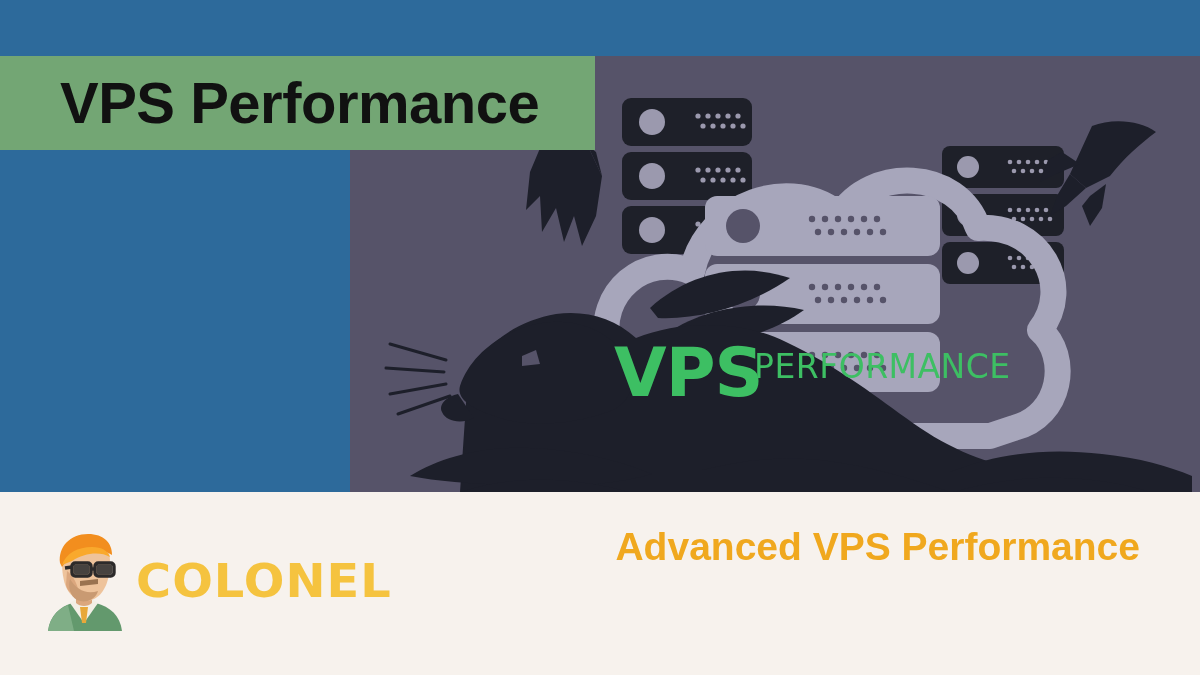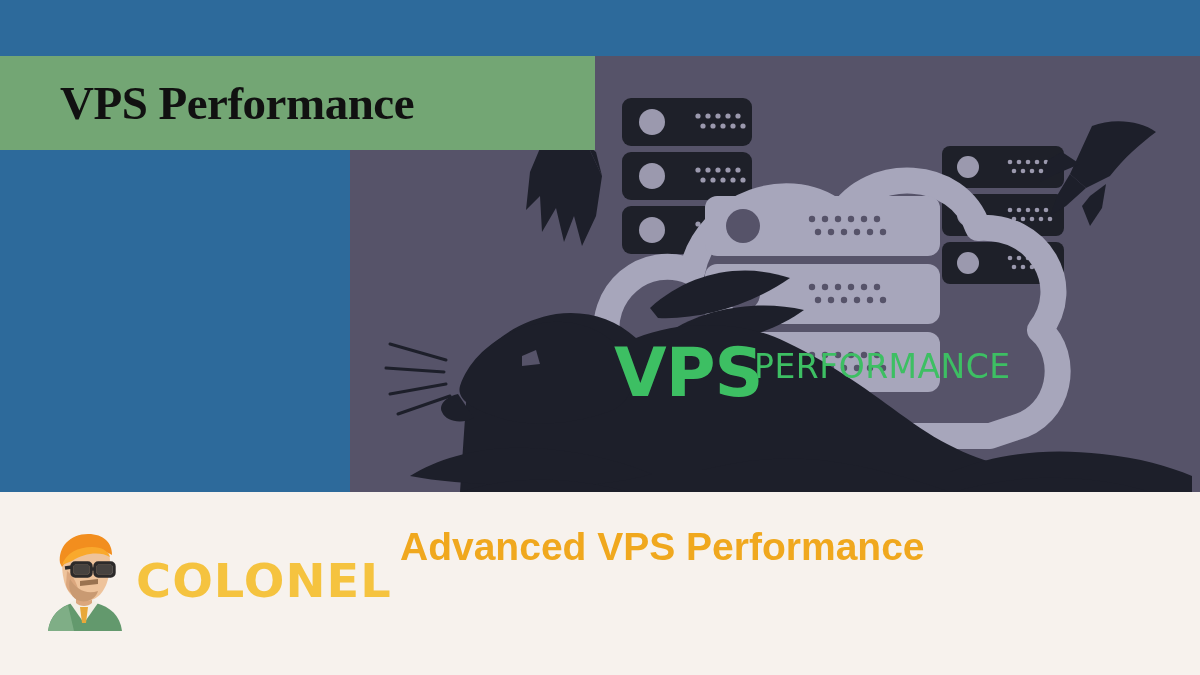--- a/index.html
+++ b/index.html
@@ -48,27 +48,26 @@
   .green-banner {
     position: absolute;
     left: 0; top: 56px;
     width: 595px; height: 94px;
     background: #73a674;
     display: flex;
     align-items: center;
     z-index: 9;
   }
   .green-banner-text {
-    font-size: 47px;
+    font-size: 58px;
     font-weight: bold;
     color: #111111;
     padding-left: 60px;
     letter-spacing: -0.5px;
     line-height: 1;
-    font-family: Liberation Serif, serif;
   }
 
   
   .art {
     position: absolute;
     left: 0; top: 0;
     width: 850px; height: 436px;
   }
   .art svg { display: block; }
 
@@ -97,21 +96,21 @@
     letter-spacing: 1px;
     font-family: "DejaVu Sans", sans-serif;
     transform: scaleX(1.04);
     transform-origin: left center;
   }
   .post-title {
     position: absolute;
     left: 400px;
     top: 28px;
     width: 740px;
-    text-align: left;
+    text-align: right;
     color: #f0a81e;
     font-size: 39px;
     font-weight: bold;
     line-height: 1.38;
   }
   .post-title span { display: block; }
 </style>
 </head>
 <body>
 

